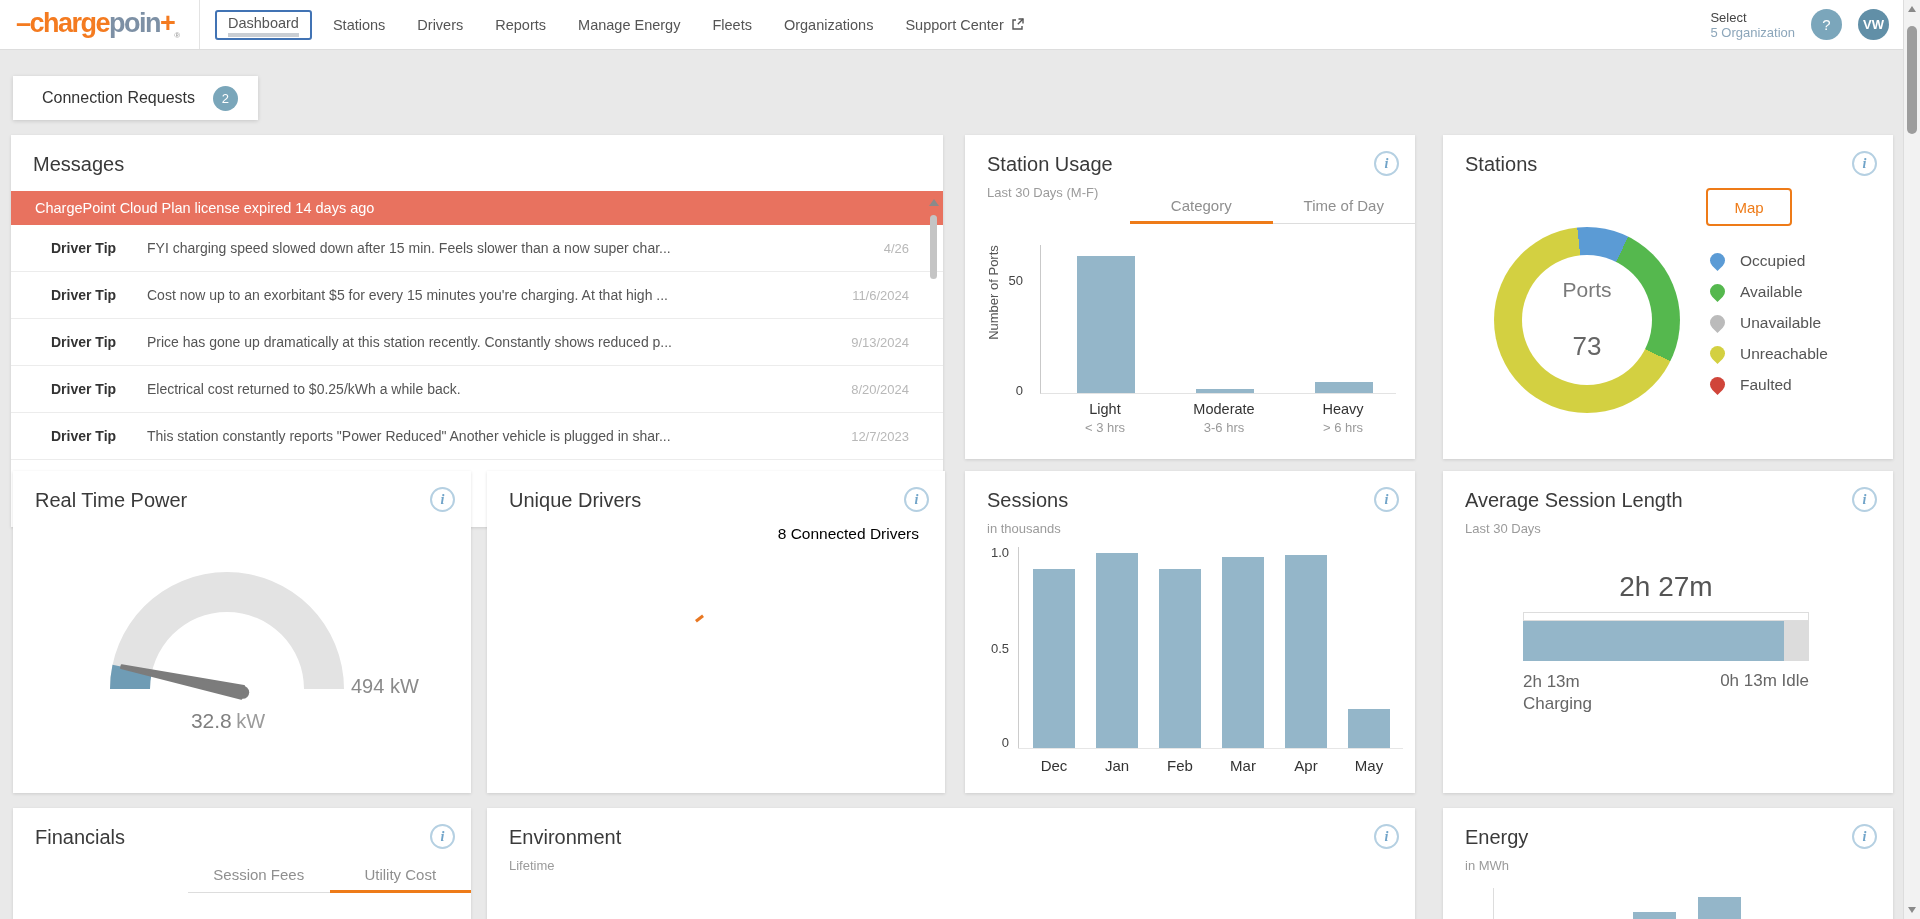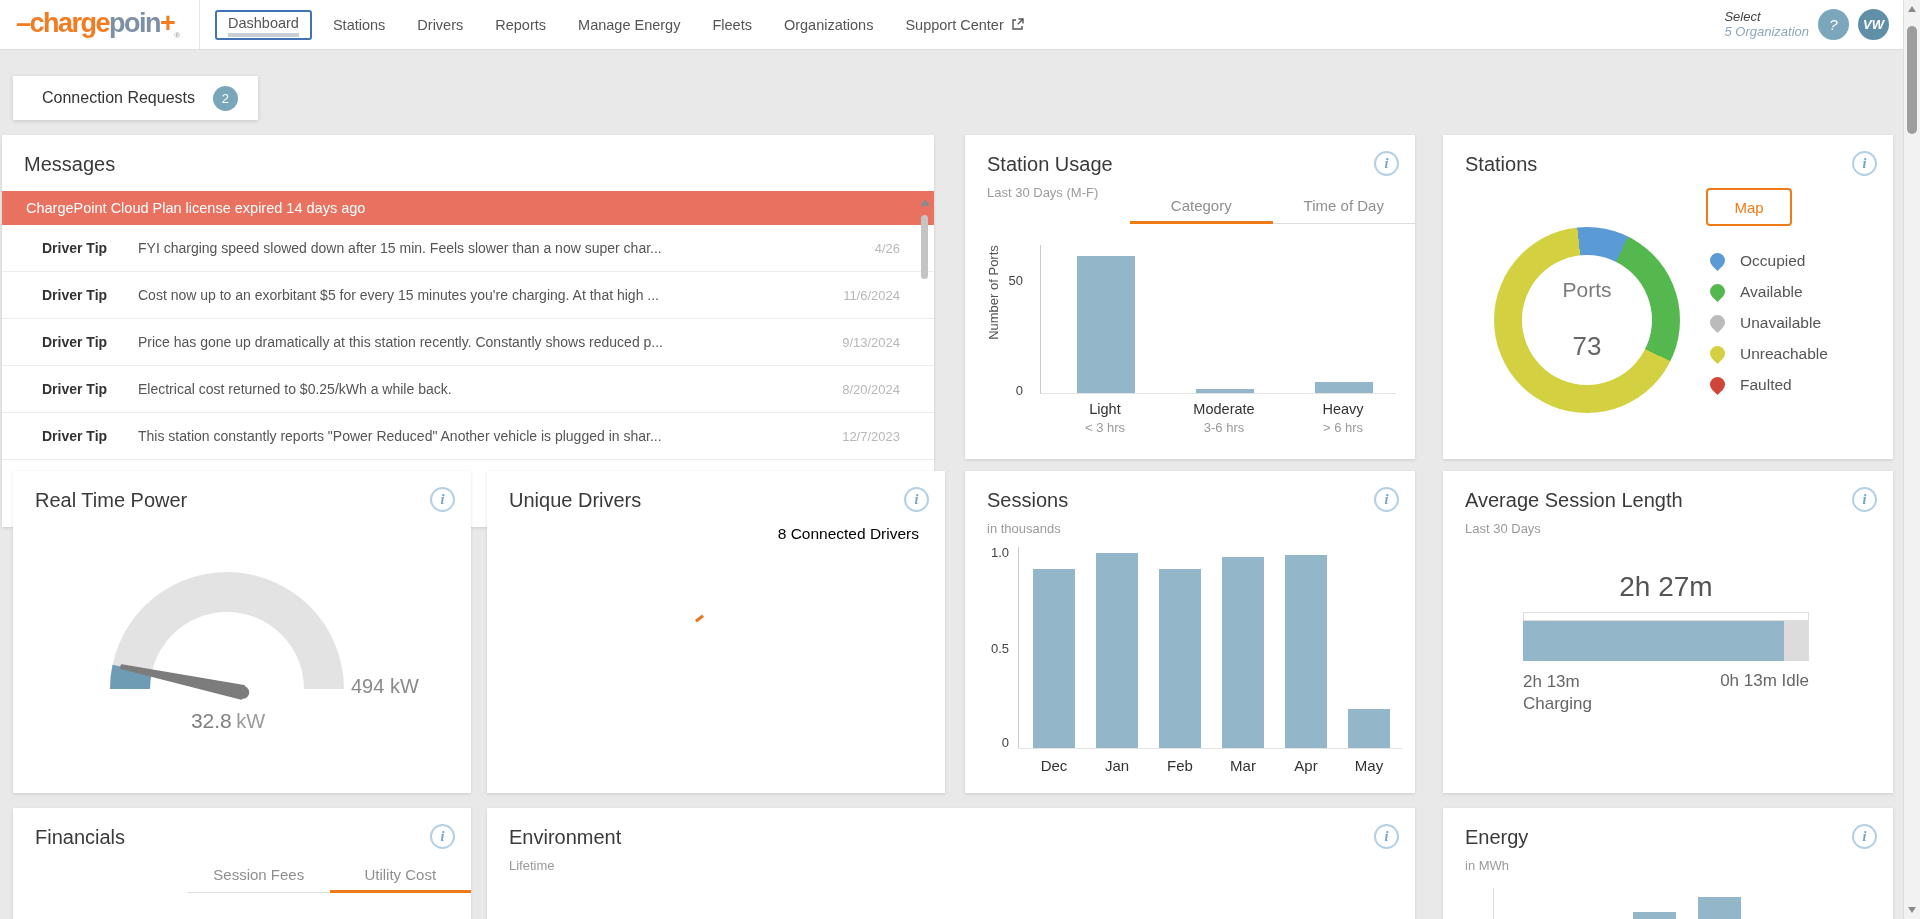--- a/index.html
+++ b/index.html
@@ -11,40 +11,40 @@
   .logo-box{width:200px;height:49px;display:flex;align-items:center;padding-left:16px;border-right:1px solid #e3e3e3;box-sizing:border-box;}
   .logo{font-weight:bold;font-size:27px;letter-spacing:-1.5px;white-space:nowrap;}
   .logo .orange{color:#f47b20;}
   .logo .slate{color:#7d90a5;}
   .logo .reg{font-size:8px;color:#aaa;vertical-align:sub;letter-spacing:0;}
   .nav-items{display:flex;align-items:center;margin-left:10px;}
   .nav-item{padding:0 16px;font-size:14.5px;color:#555;cursor:pointer;display:flex;align-items:center;gap:7px;white-space:nowrap;}
   .nav-item .lbl{display:inline-block;}
   .nav-item.active{border:2px solid #4173b4;border-radius:3px;padding:3px 11px 1px;margin:13px 5px;}
   .nav-item.active .lbl{border-bottom:4px solid #c9ced4;padding-bottom:2px;}
-  .nav-right{margin-left:auto;display:flex;align-items:flex-start;gap:9px;padding-right:14px;font-style:italic;}
+  .nav-right{margin-left:auto;display:flex;align-items:flex-end;gap:16px;padding-right:14px;}
   .org-select{font-size:13px;line-height:15px;text-align:left;cursor:pointer;}
   .org-select .l1{color:#444;}
   .org-select .l2{color:#8ca6ba;}
   .circle-btn{width:31px;height:31px;border-radius:50%;background:#7ba6bb;color:#fff;display:flex;align-items:center;justify-content:center;font-size:15px;cursor:pointer;}
   .avatar{width:31px;height:31px;border-radius:50%;background:#618fa7;color:#fff;display:flex;align-items:center;justify-content:center;font-size:13px;font-weight:bold;cursor:pointer;}
 
   
   .conn-tab{position:absolute;left:13px;top:76px;height:44px;background:#fff;display:inline-flex;align-items:center;padding:0 20px 0 29px;box-shadow:0 1px 4px rgba(0,0,0,.15);font-size:16px;color:#333;cursor:pointer;z-index:2;}
   .conn-badge{margin-left:18px;width:25px;height:25px;border-radius:50%;background:#7aa6ba;color:#fff;font-size:13px;display:flex;align-items:center;justify-content:center;}
 
   
   .card{position:absolute;background:#fff;box-shadow:0 1px 3px rgba(0,0,0,.12);}
   .card-title{position:absolute;left:22px;top:18px;font-size:20px;color:#3a3a3a;}
   .card-sub{position:absolute;left:22px;top:50px;font-size:13px;color:#9b9b9b;}
   .info-icon{position:absolute;top:16px;right:16px;width:21px;height:21px;border-radius:50%;border:2px solid #b5d0e2;color:#6fa3c8;display:flex;align-items:center;justify-content:center;cursor:pointer;}
   .info-icon::before{content:'i';font-family:"Liberation Serif",serif;font-style:italic;font-weight:bold;font-size:14px;}
 
   
-  #card-messages{left:2px;top:135px;width:932px;height:392px;}
+  #card-messages{left:11px;top:135px;width:932px;height:392px;}
   .alert-banner{position:absolute;left:0;right:0;top:56px;height:34px;background:#e8725f;color:#fff;font-size:14.5px;line-height:34px;padding-left:24px;}
   .msg-rows{position:absolute;left:0;right:0;top:90px;}
   .msg-row{height:46px;display:flex;align-items:center;padding:0 34px 0 40px;border-bottom:1px solid #ececec;cursor:pointer;}
   .msg-row .tag{width:96px;font-size:14px;font-weight:bold;color:#333;flex-shrink:0;}
   .msg-row .txt{flex:1;font-size:14px;color:#555;white-space:nowrap;overflow:hidden;}
   .msg-row .date{width:84px;text-align:right;font-size:13px;color:#b8b8b8;flex-shrink:0;}
   .msg-scroll{position:absolute;right:4px;top:60px;bottom:4px;width:12px;}
   .tri-up{position:absolute;top:4px;left:2px;width:0;height:0;border-left:5px solid transparent;border-right:5px solid transparent;border-bottom:7px solid #8a8a8a;cursor:pointer;}
   .tri-down{position:absolute;bottom:4px;left:2px;width:0;height:0;border-left:5px solid transparent;border-right:5px solid transparent;border-top:7px solid #8a8a8a;cursor:pointer;}
   .msg-thumb{position:absolute;top:20px;left:3px;width:7px;height:64px;background:#c4c4c4;border-radius:4px;cursor:pointer;}

